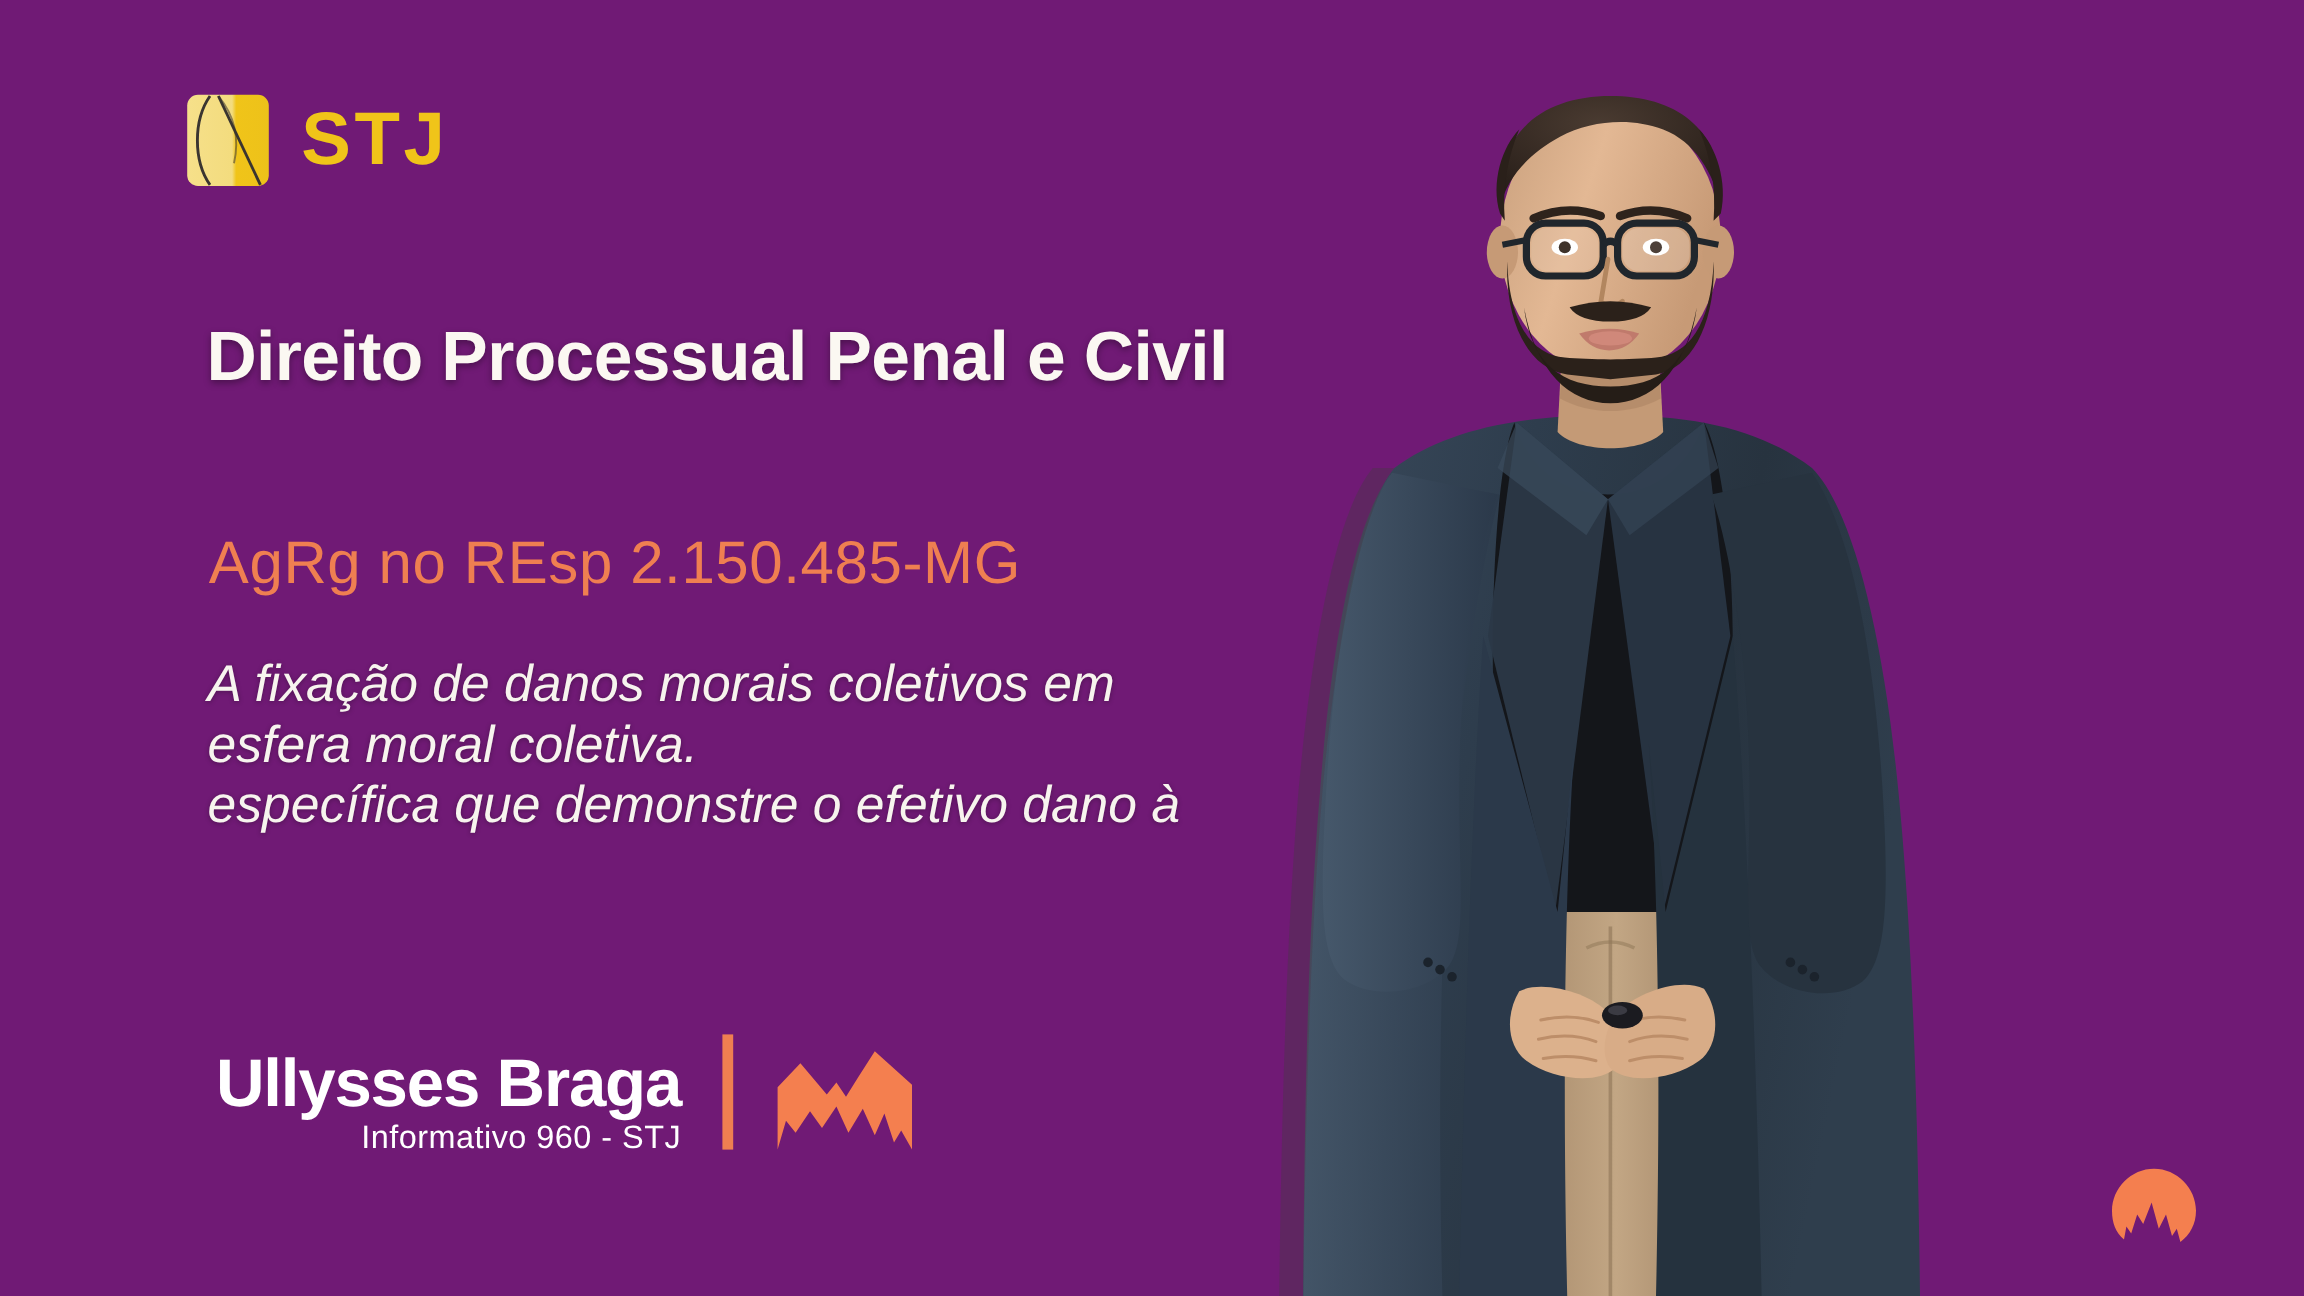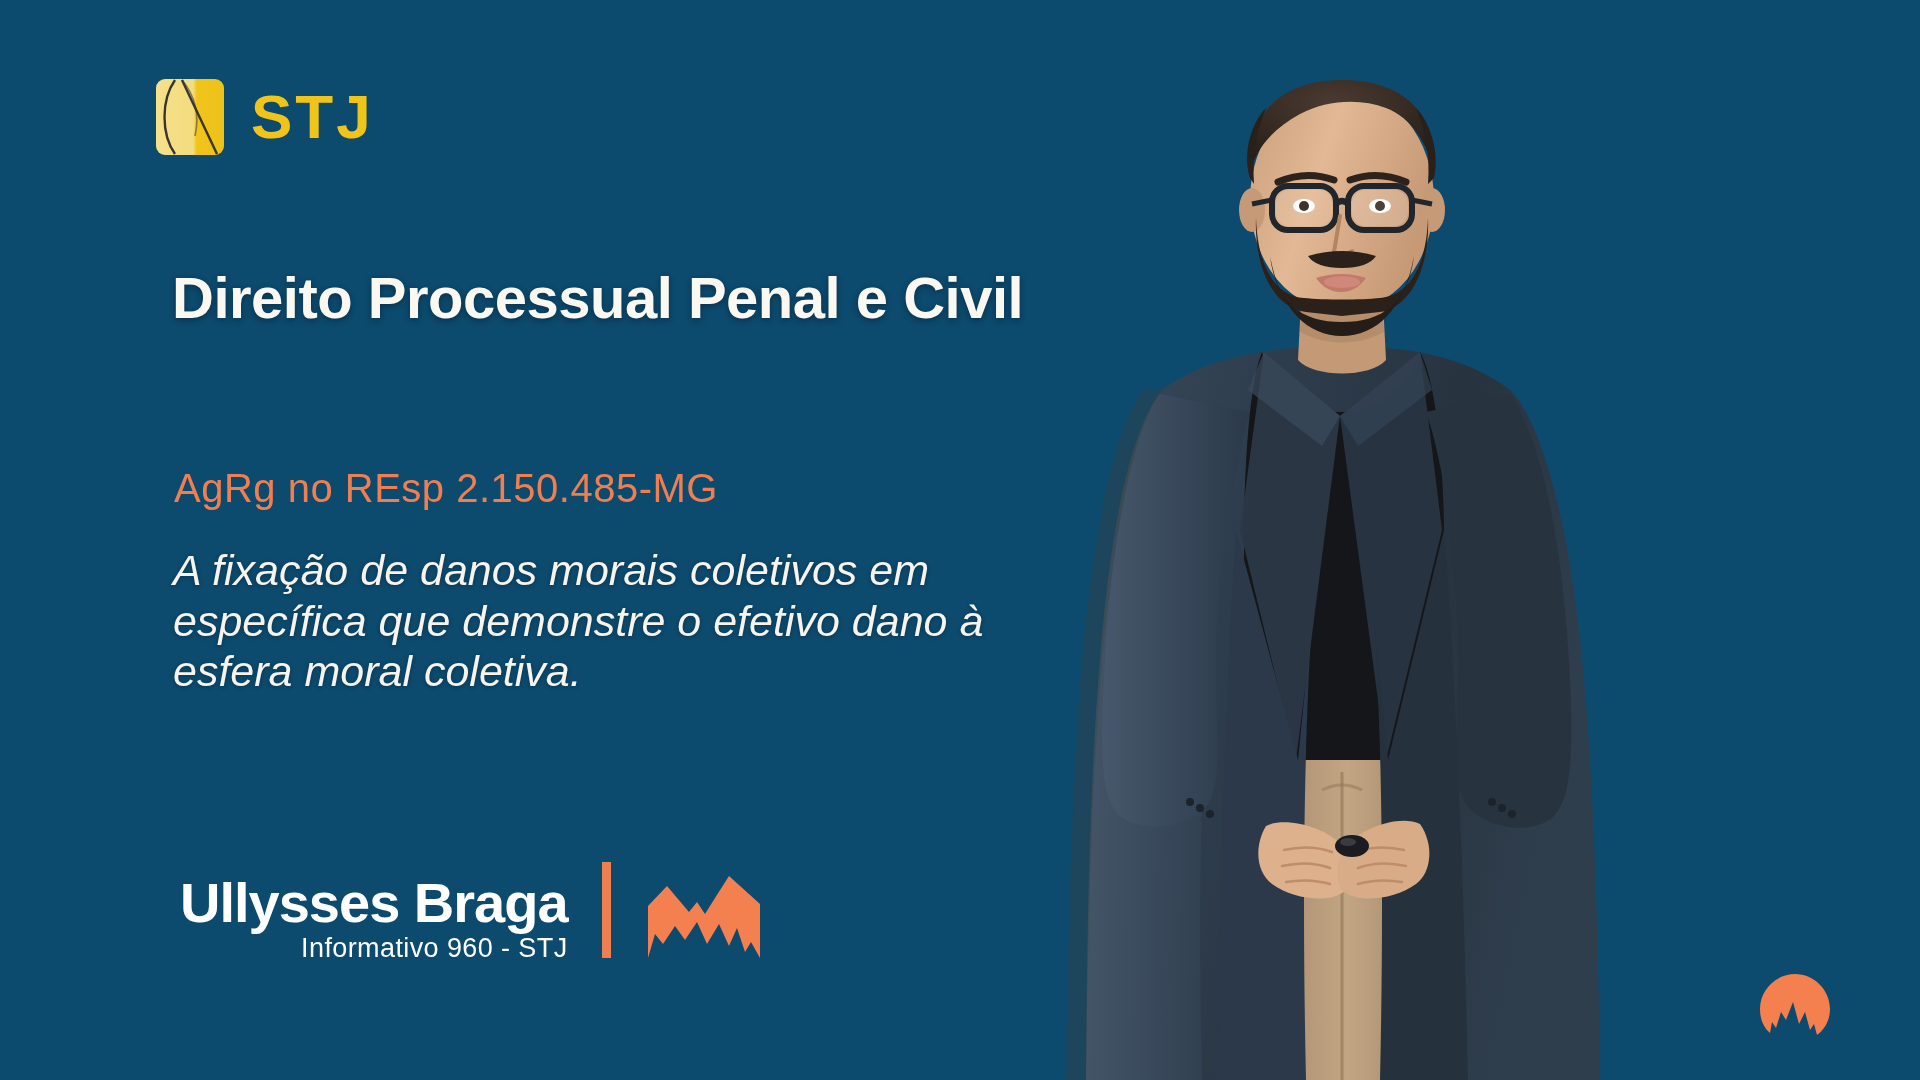--- a/index.html
+++ b/index.html
@@ -5,21 +5,21 @@
 <style>
   * { margin:0; padding:0; box-sizing:border-box; }
   html,body{ width:1920px; height:1080px; overflow:hidden; }
   body{
     background:#3e3e3d;
     font-family:"Liberation Sans", sans-serif;
     position:relative;
   }
   .slide{
     position:absolute; inset:0;
-    background:#0c4a6e;
+    background:#701a75;
     overflow:hidden;
   }
 
   
   .stj-lockup{
     position:absolute; left:155px; top:78px;
     display:flex; align-items:center; gap:26px;
   }
   .stj-mark{ width:70px; height:78px; display:block; }
   .stj-word{
@@ -32,22 +32,22 @@
     position:absolute; left:172px; top:268px;
     font-size:58px; font-weight:bold; letter-spacing:-0.5px;
     color:#fbf8f2; line-height:1.05;
     white-space:nowrap;
     text-shadow:0 2px 6px rgba(0,0,0,0.35);
     z-index:1;
   }
 
   
   .case-ref{
-    position:absolute; left:174px; top:466px;
-    font-size:40px; font-weight:400; letter-spacing:0.5px;
+    position:absolute; left:174px; top:442px;
+    font-size:50px; font-weight:400; letter-spacing:0.5px;
     color:#ef7f51; line-height:1.1;
     white-space:nowrap;
     z-index:1;
   }
 
   
   .body-copy{
     position:absolute; left:173px; top:545px;
     width:1010px;
     font-size:43px; font-weight:400;
@@ -118,22 +118,22 @@
     </span>
     <span class="stj-word">STJ</span>
   </div>
 
   <h1 class="headline">Direito Processual Penal e Civil</h1>
 
   <div class="case-ref">AgRg no REsp 2.150.485-MG</div>
 
   <div class="body-copy">
     <span class="ln">A fixação de danos morais coletivos em</span>
+    <span class="ln">esfera moral coletiva.</span>
     <span class="ln">específica que demonstre o efetivo dano à</span>
-    <span class="ln">esfera moral coletiva.</span>
   </div>
 
   <div class="sig">
     <div class="sig-text">
       <span class="sig-name">Ullysses Braga</span>
       <span class="sig-sub">Informativo 960 - STJ</span>
     </div>
     <div class="sig-bar"></div>
     <span class="sig-mark">
       <svg viewBox="0 0 118 88" xmlns="http://www.w3.org/2000/svg">

